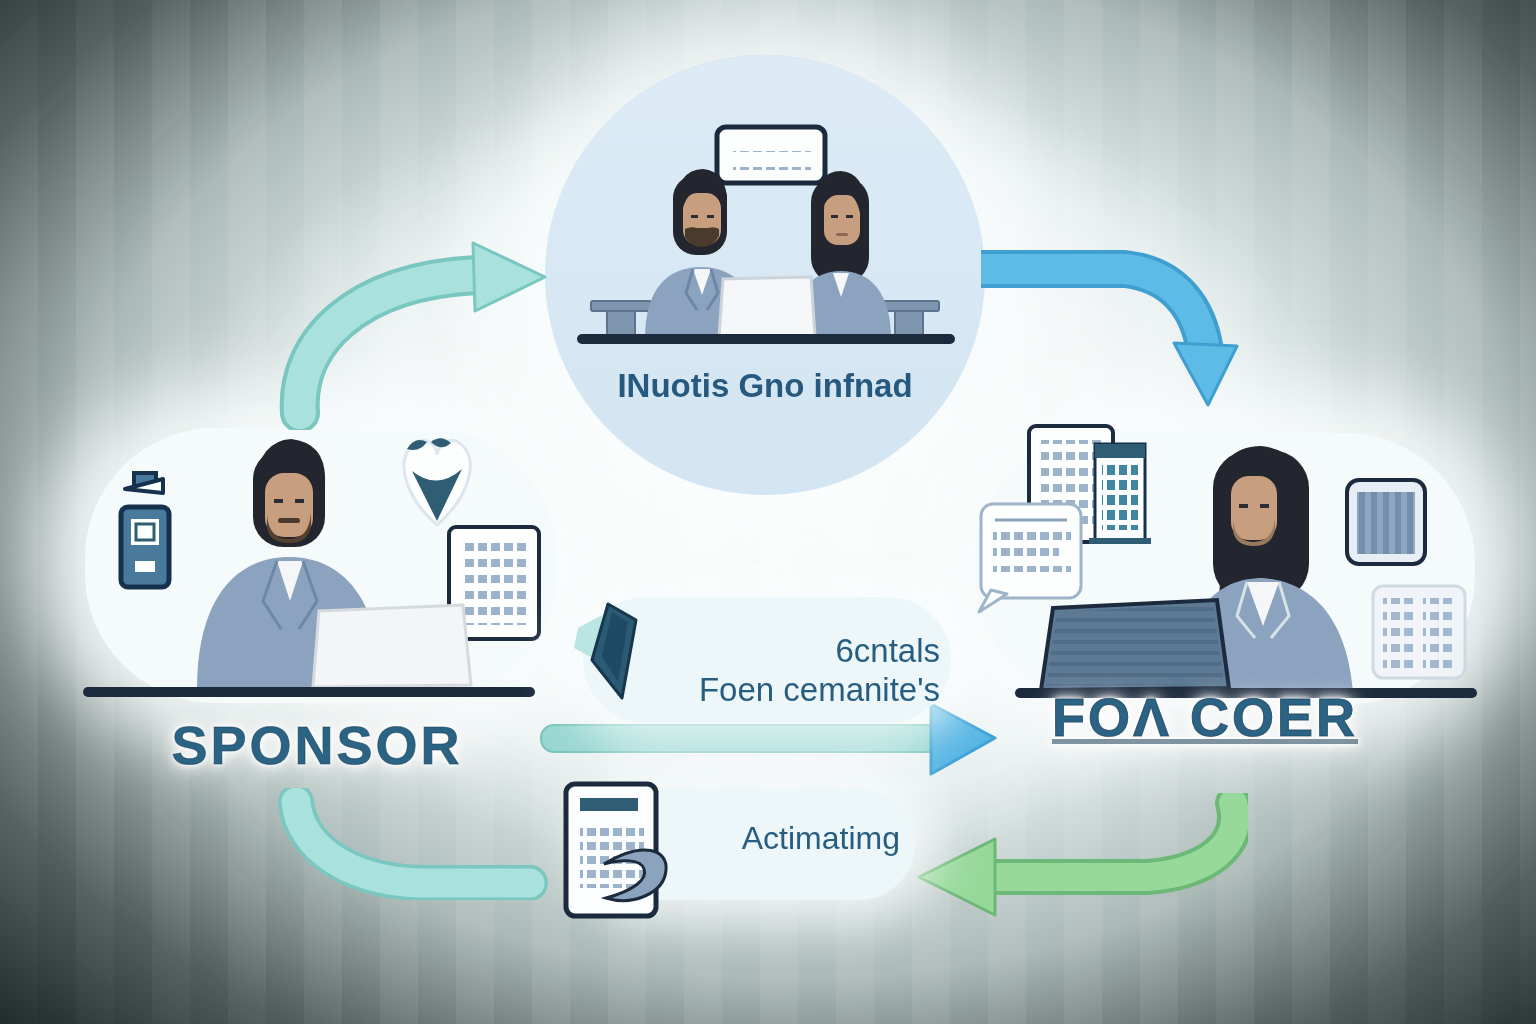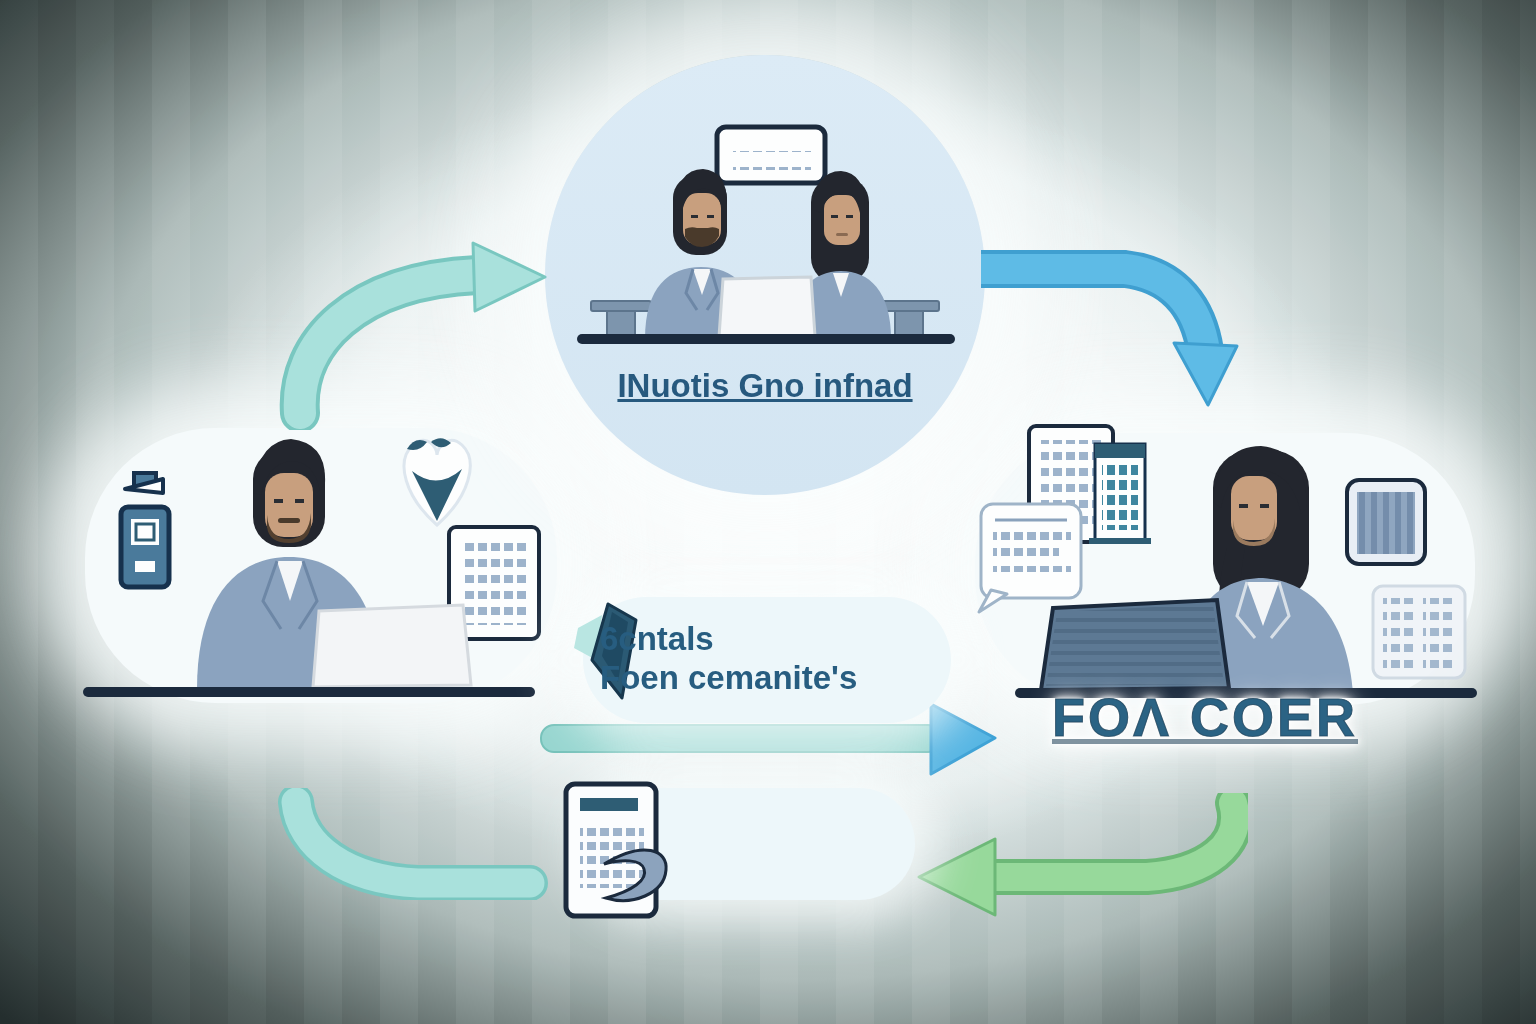--- a/index.html
+++ b/index.html
@@ -23,30 +23,29 @@
     background:linear-gradient(180deg,#dcebf6 0%,#d3e5f2 100%);
     box-shadow:0 0 90px 55px rgba(249,253,253,.8);
   }
   .pill{
     position:absolute;background:#edf7fa;border-radius:70px;
     box-shadow:0 0 45px 22px rgba(249,253,253,.75);
   }
   .caption{
     position:absolute;text-align:center;font-weight:700;color:#27597e;
     line-height:1.22;
-    text-decoration:underline;
   }
   .big-label{
     position:absolute;text-align:center;font-weight:800;color:#2b6384;
     letter-spacing:3px;font-size:54px;
     -webkit-text-stroke:1px rgba(24,58,82,.55);
     text-shadow:0 0 4px #fff,0 0 9px #fff,0 0 16px #fff,0 0 26px rgba(255,255,255,.9);
   }
   .bubble-text{
-    position:absolute;text-align:left;font-weight:700;color:#275d80;line-height:1.18;
+    position:absolute;text-align:right;font-weight:400;color:#275d80;line-height:1.18;margin-top:12px;
   }
   svg{display:block;}
 </style>
 </head>
 <body>
 
 <div class="stage">
 
   <svg width="0" height="0" style="position:absolute" aria-hidden="true">
     <defs>
@@ -186,20 +185,21 @@
       <path d="M202,146 L228,146 L215,186 Z" fill="#f4f6f8"></path>
       <path d="M202,146 L188,186 L206,214" stroke="#6d87a6" stroke-width="3" fill="none"></path>
       <path d="M228,146 L242,186 L224,214" stroke="#6d87a6" stroke-width="3" fill="none"></path>
     </g>
 
     <path d="M244,196 L388,190 L396,270 L238,272 Z" fill="#f3f5f7" stroke="#d5dadf" stroke-width="3"></path>
 
     <rect x="8" y="272" width="452" height="10" rx="5" fill="#1b2a3d"></rect>
   </svg>
 
+  <div class="big-label" style="left:147px;top:714px;width:340px;">SPONSOR</div>
 
   <div class="pill" style="left:583px;top:597px;width:368px;height:126px;"></div>
 
   <svg class="abs" style="left:570px;top:598px" width="100" height="110" viewBox="0 0 100 110">
     <polygon points="8,30 32,17 26,62 4,50" fill="#b9e6e2"></polygon>
     <polygon points="38,6 66,22 52,100 22,62" fill="#2b5a74" stroke="#17374d" stroke-width="3" stroke-linejoin="round"></polygon>
     <polygon points="42,14 58,24 48,84 32,58" fill="#1f4a63"></polygon>
   </svg>
   <div class="bubble-text" style="left:600px;top:620px;width:340px;font-size:33px;">
     <span style="display:block">6cntals</span>
@@ -267,15 +267,16 @@
 
   <div class="pill" style="left:600px;top:788px;width:315px;height:112px;"></div>
 
   <svg class="abs" style="left:548px;top:772px" width="135" height="155" viewBox="0 0 135 155">
     <rect x="18" y="12" width="90" height="132" rx="9" fill="#fbfdfe" stroke="#1b2a3d" stroke-width="5"></rect>
     <rect x="32" y="26" width="58" height="13" fill="#2e5d74"></rect>
     <rect x="32" y="50" width="64" height="66" fill="url(#pat-sq)"></rect>
     <path d="M56,92 C96,68 120,78 118,98 C116,122 84,134 58,126 C84,119 100,108 96,97 C93,87 74,87 56,92 Z" fill="#8ca3bd" stroke="#1b2a3d" stroke-width="3"></path>
   </svg>
   <div class="bubble-text" style="left:660px;top:808px;width:240px;font-size:32px;">
+    <span style="display:block">Actimatimg</span>
   </div>
 
 </div>
 
 </body></html>

